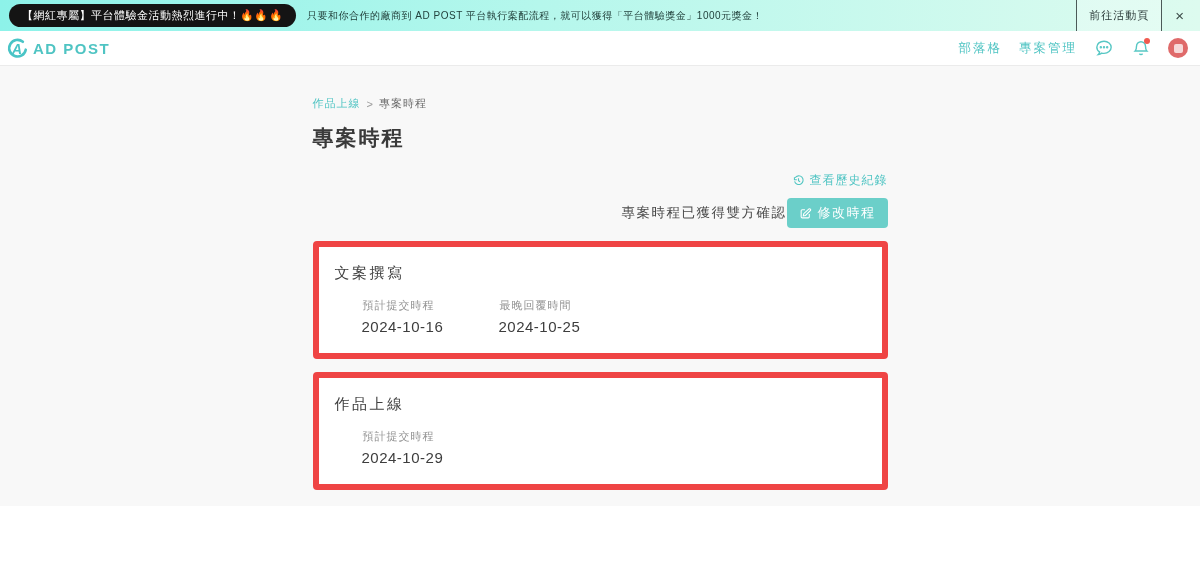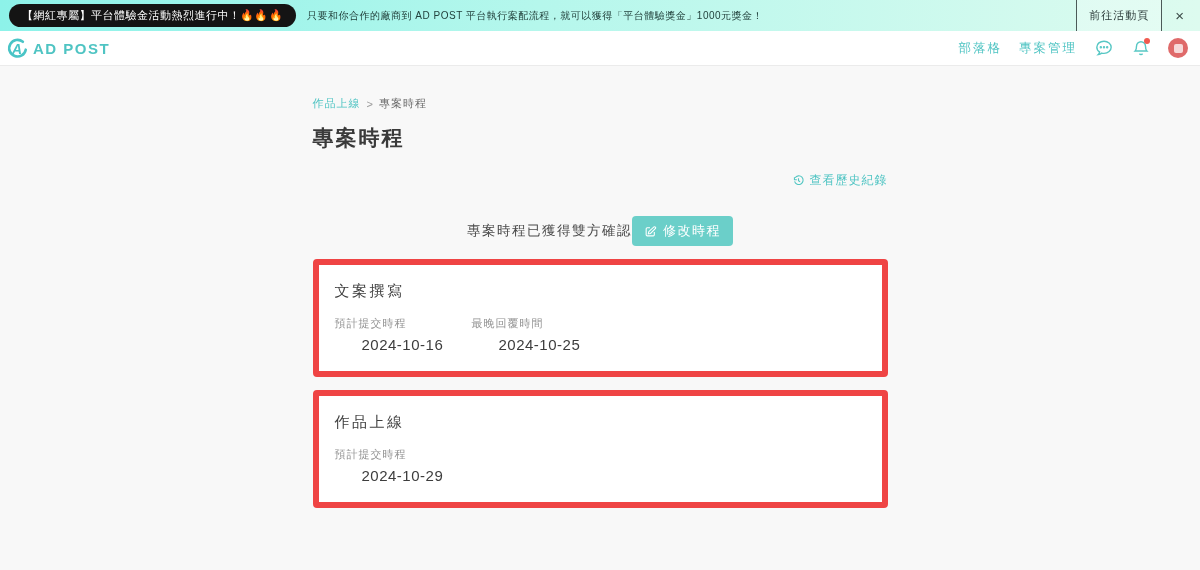--- a/index.html
+++ b/index.html
@@ -1,21 +1,21 @@
 <!DOCTYPE html>
 <html style="--accent: #4fc4c3; --btn-bg: #6bcfc9; --banner-left: #8df2e9; --banner-right: #ddfbef; --badge-bg: #141414; --avatar-bg: #df6a6a;"><head>
 <meta charset="utf-8">
 <style>
   * { margin:0; padding:0; box-sizing:border-box; }
   html,body { width:1200px; height:570px; }
   body {
     font-family:"Liberation Sans","DejaVu Sans",sans-serif;
     background:#fff; color:#3f3f3f; overflow:hidden;
   }
-  .page { width:1200px; height:570px; display:flex; flex-direction:column; }
+  .page { width:1200px; height:506px; display:flex; flex-direction:column; }
 
   
   .banner {
     height:31px; flex:0 0 31px; display:flex; align-items:center;
     padding:0 14px 0 9px; gap:11px;
     background:linear-gradient(90deg,var(--banner-left,#8df2e9) 0%,#b5f7ec 45%,var(--banner-right,#ddfbef) 100%);
   }
   .banner-badge {
     background:var(--badge-bg,#141414); color:#fff; border-radius:999px;
     padding:4px 13px; font-size:11px; white-space:nowrap; letter-spacing:.5px;
@@ -55,37 +55,37 @@
   .breadcrumb .sep { color:#9a9a9a; }
   .breadcrumb .current { color:#6b6b6b; letter-spacing:1px; }
 
   .page-title { font-size:21px; font-weight:bold; color:#3a3a3a; margin-top:13px; letter-spacing:2px; }
 
   .history-row { margin-top:20px; display:flex; justify-content:flex-end; }
   .history-link { display:inline-flex; align-items:center; gap:5px; color:var(--accent,#52c6c2);
     font-size:12px; cursor:pointer; letter-spacing:1px; text-decoration:none; }
   .history-link svg { width:13px; height:13px; }
 
-  .status-row { margin-top:27px; display:flex; justify-content:center; align-items:center; }
+  .status-row { margin-top:9px; display:flex; justify-content:flex-end; align-items:center; }
   .status-text { font-size:13.5px; color:#4a4a4a; letter-spacing:1.5px; }
   .edit-btn {
     display:inline-flex; align-items:center; gap:6px;
     background:var(--btn-bg,#6bcfc9); color:#fff; border:none; border-radius:4px;
     font-size:13px; padding:6px 12px; cursor:pointer; letter-spacing:1.5px; font-family:inherit;
   }
   .edit-btn svg { width:13px; height:13px; }
 
   .card {
     background:#fff; border:6px solid #ef4444; border-radius:4px;
     padding:17px 16px 18px 16px; margin-top:13px;
   }
   .card-title { font-size:15px; color:#3f3f3f; letter-spacing:2.5px; }
   .fields { display:flex; margin-top:15px; }
   .field { width:137px; }
-  .field-label { font-size:11px; color:#929292; letter-spacing:1px; }
+  .field-label { font-size:11px; color:#929292; letter-spacing:1px;margin-left:28px; }
   .field-value { font-size:15px; color:#3d3d3d; margin-top:5px; letter-spacing:.5px;margin-left:27px; }
 </style>
 </head>
 <body>
 
 <div class="page">
 
   <div class="banner">
     <span class="banner-badge">【網紅專屬】平台體驗金活動熱烈進行中！🔥🔥🔥</span>
     <span class="banner-msg">只要和你合作的廠商到 AD POST 平台執行案配流程，就可以獲得「平台體驗獎金」1000元獎金！</span>

